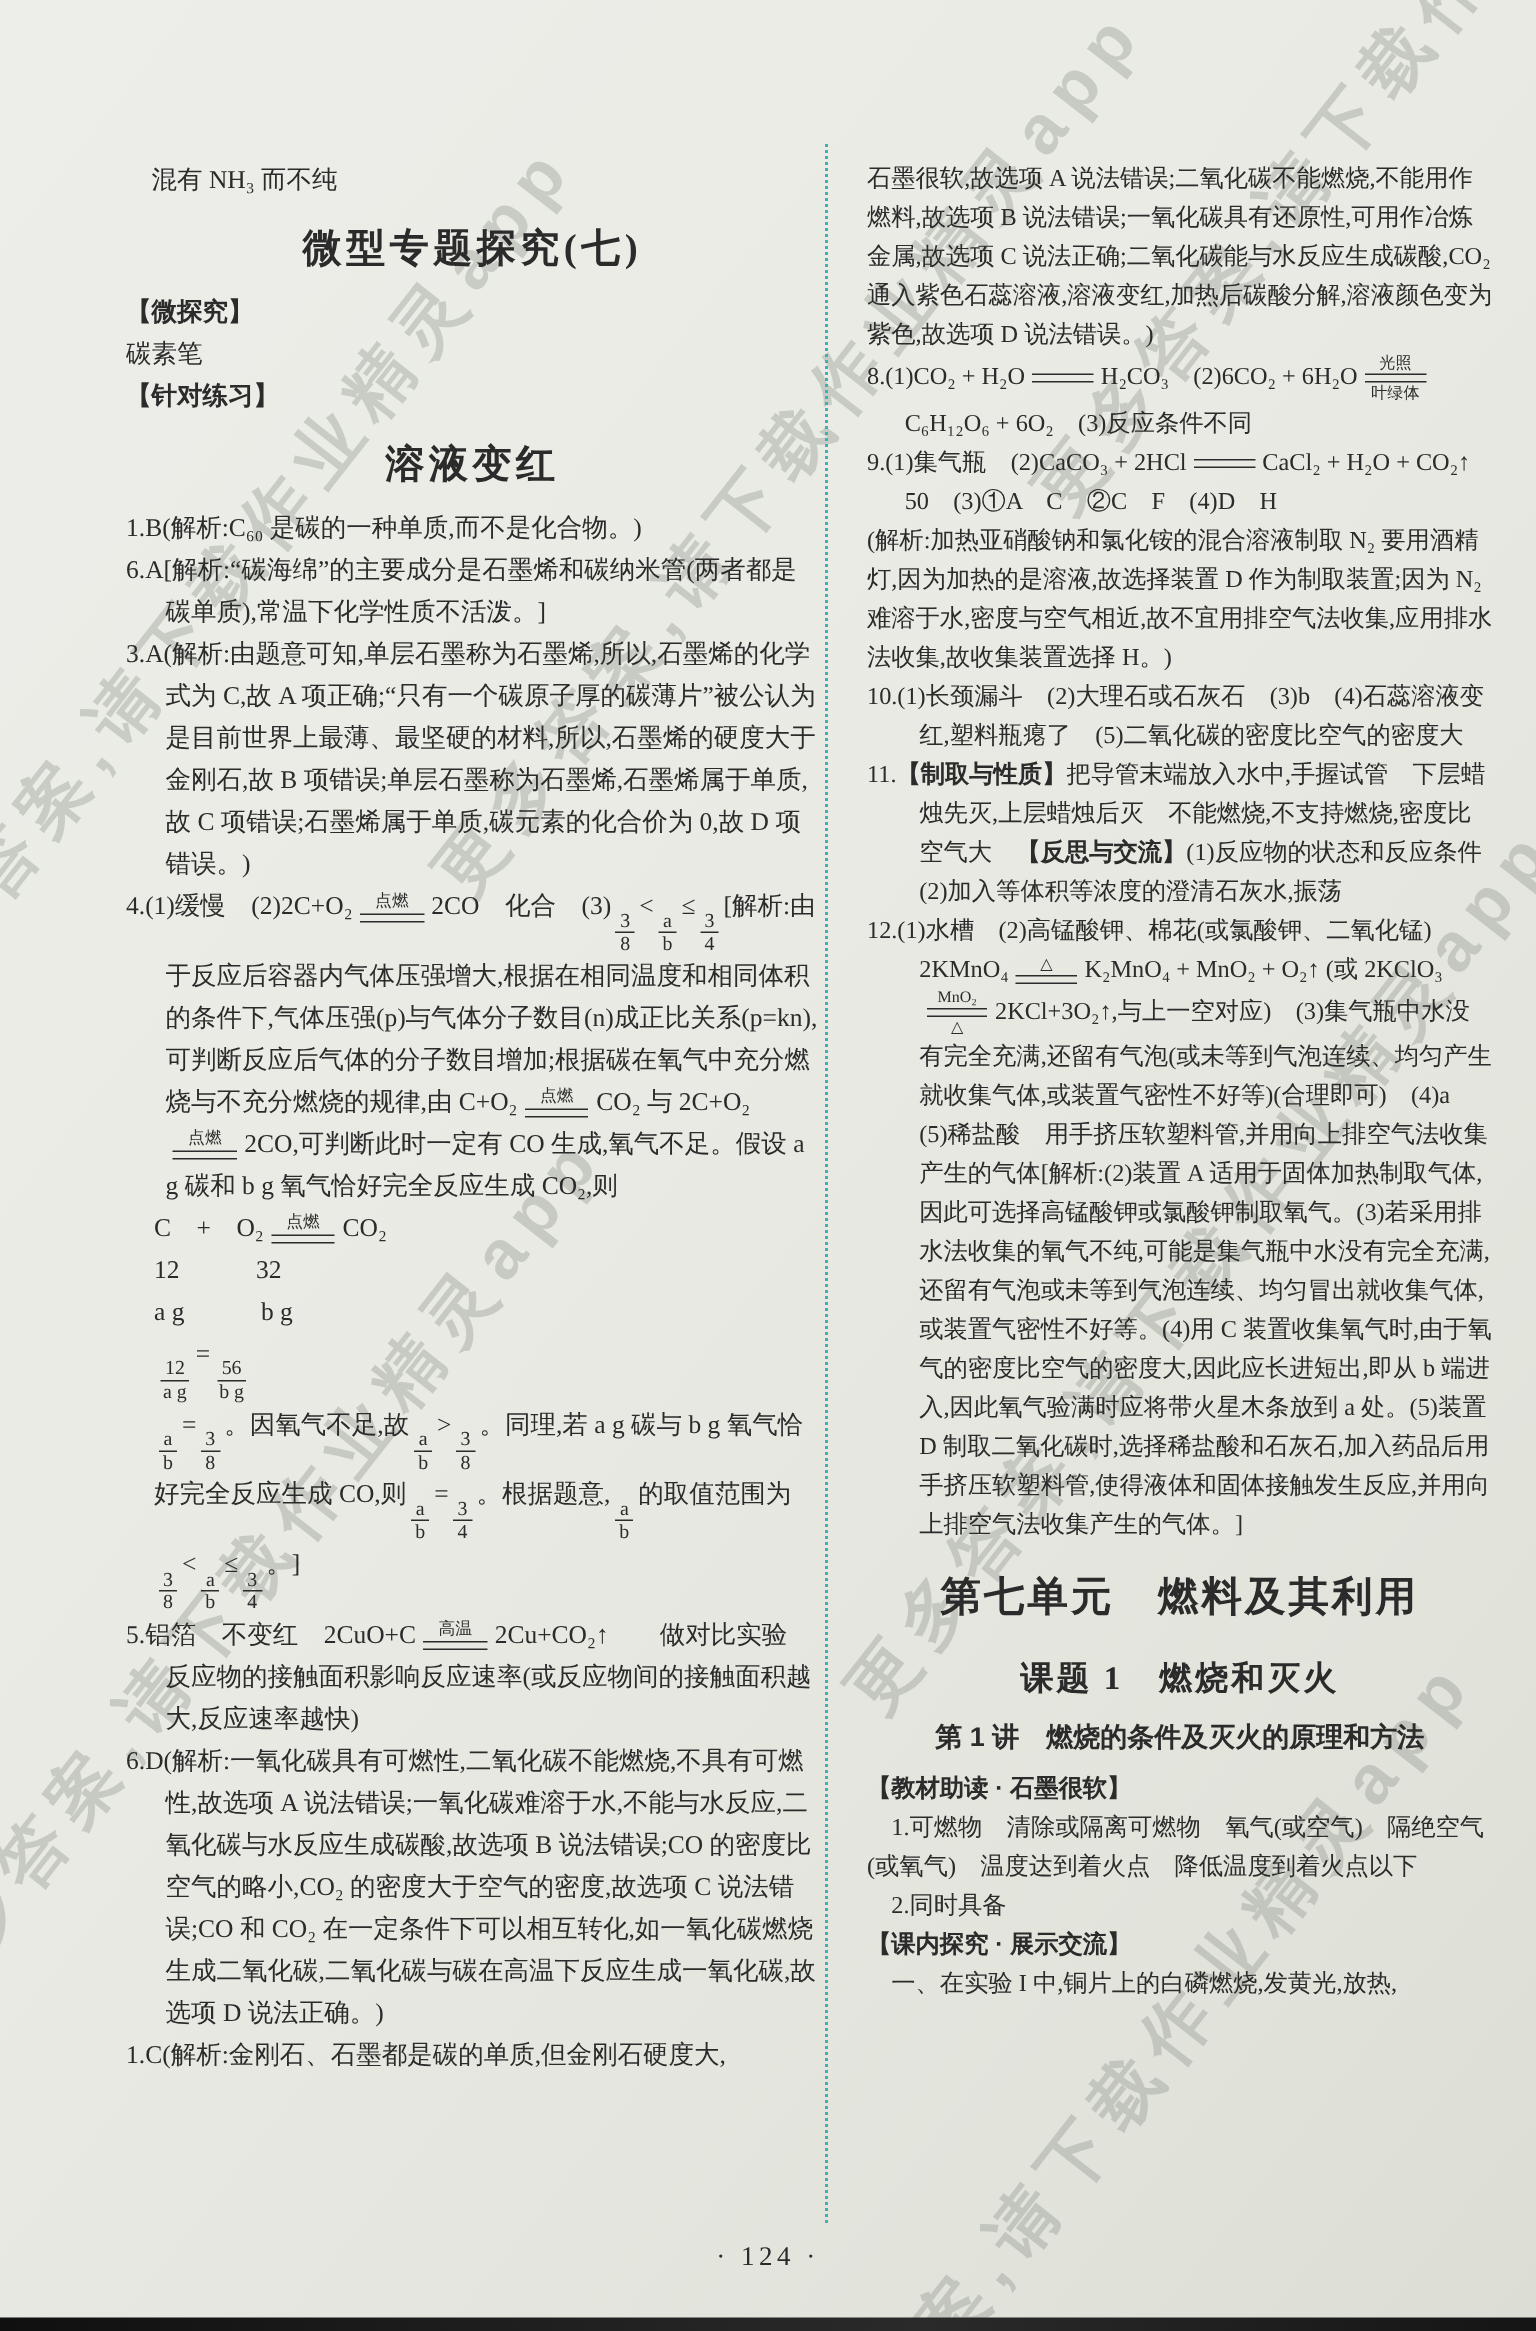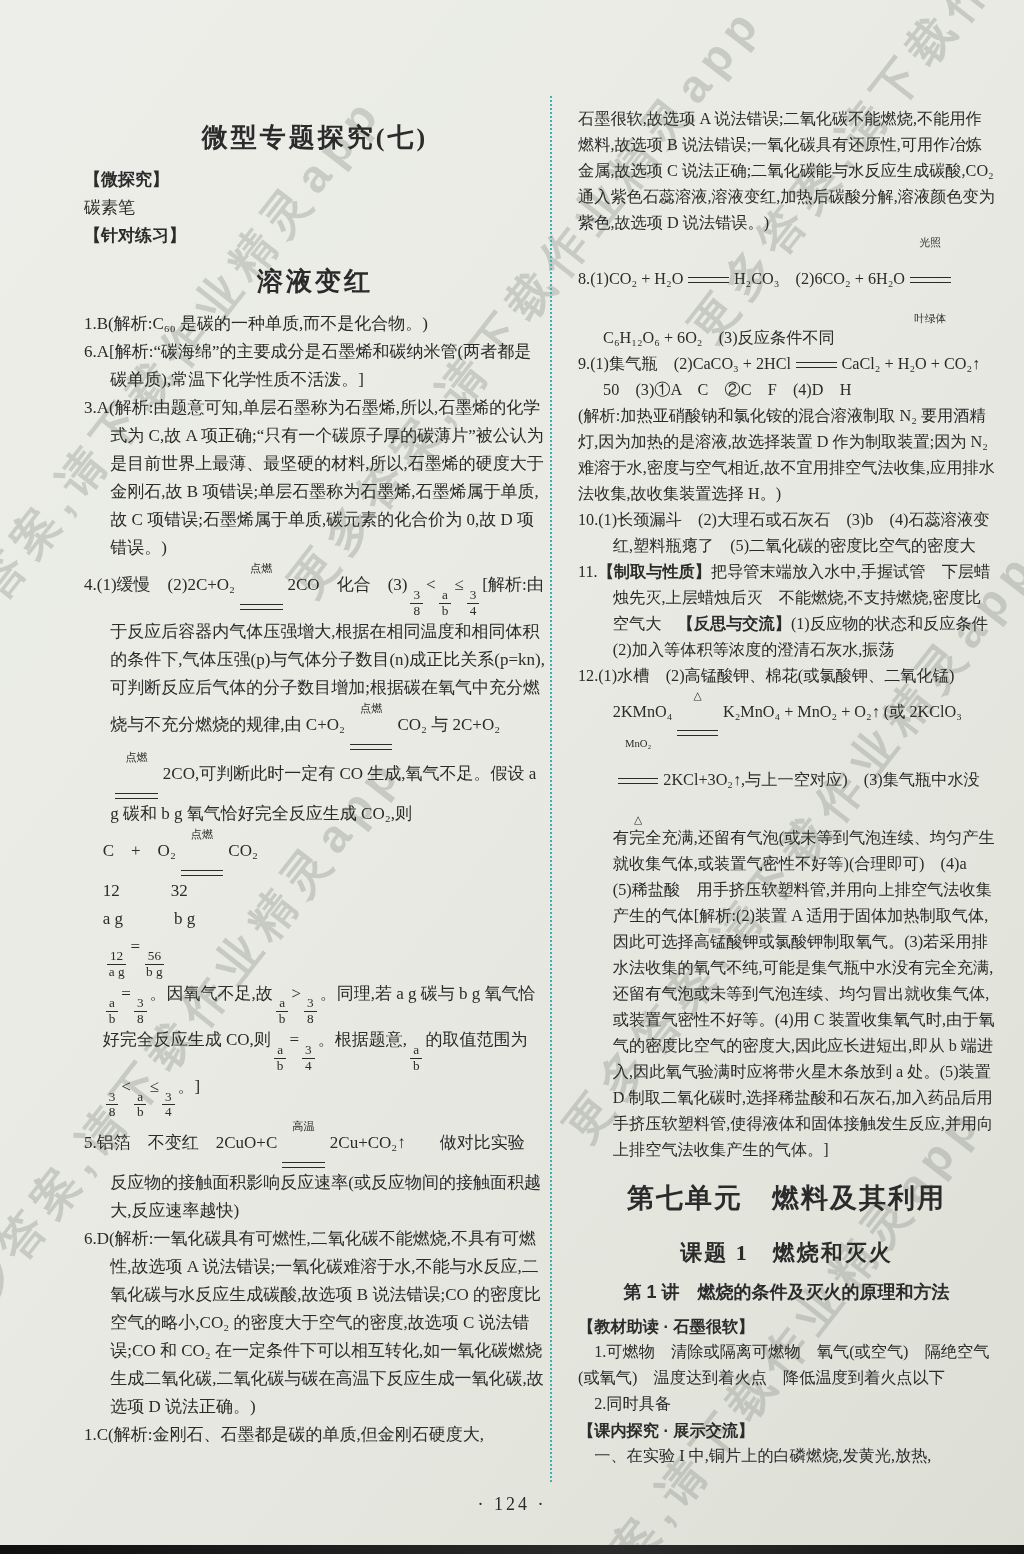--- a/index.html
+++ b/index.html
@@ -19,21 +19,21 @@
   .h-lecture{font-size:18px;font-weight:bold;text-align:center;margin:6px 0 8px;line-height:26px;font-family:Liberation Sans, sans-serif;}
   .seclabel{font-weight:bold;font-family:"Liberation Sans","DejaVu Sans",sans-serif;}
   .item{padding-left:1.55em;text-indent:-1.55em;margin:0;}
   .item2{padding-left:2.15em;text-indent:-2.15em;margin:0;}
   .sub{padding-left:1.1em;}
   .eqline{margin:5px 0;}
   .flush{margin:0;}
   .frac{display:inline-flex;flex-direction:column;align-items:center;vertical-align:-0.65em;line-height:1.1;font-size:0.78em;margin:0 3px;text-indent:0;}
   .fn{border-bottom:1px solid #2b2b2b;padding:0 3px;}
   .fd{padding:0 3px;}
-  .eqc{display:inline-flex;flex-direction:column;align-items:center;vertical-align:middle;margin:0 5px;line-height:1;text-indent:0;gap:28px;}
+  .eqc{display:inline-flex;flex-direction:column;align-items:center;vertical-align:middle;margin:0 5px;line-height:1;text-indent:0;}
   .eqa,.eqb{font-size:0.66em;line-height:1.15;}
   .eqbar{width:2.5em;height:4px;border-top:1px solid #2b2b2b;border-bottom:1px solid #2b2b2b;margin:1px 0;}
   .wm{
     position:absolute;white-space:nowrap;font-size:46px;font-weight:bold;letter-spacing:9px;
     color:rgba(122,128,118,0.30);transform:rotate(-52deg);transform-origin:0 50%;
     pointer-events:none;font-family:"Liberation Sans","DejaVu Sans",sans-serif;
   }
   .wm1{left:300px;top:560px;}
   .wm2{left:-80px;top:650px;}
   .wm3{left:700px;top:305px;}
@@ -52,20 +52,21 @@
   <div class="wm wm1">更多答案,请下载作业精灵app</div>
   <div class="wm wm2">更多答案,请下载作业精灵app</div>
   <div class="wm wm3">更多答案,请下载作业精灵app</div>
   <div class="wm wm4">更多答案,请下载作业精灵app</div>
   <div class="wm wm5">更多答案,请下载作业精灵app</div>
   <div class="wm wm6">更多答案,请下载作业精灵app</div>
 
   <div class="divider"></div>
 
   <div class="col col-left">
+    <p class="flush indent1">混有 NH₃ 而不纯</p>
     <div class="h-big">微型专题探究(七)</div>
     <p class="flush seclabel">【微探究】</p>
     <p class="flush">碳素笔</p>
     <p class="flush seclabel">【针对练习】</p>
     <div class="h-big">溶液变红</div>
     <p class="flush item">1.B(解析:C₆₀ 是碳的一种单质,而不是化合物。)</p>
     <p class="flush item">6.A[解析:“碳海绵”的主要成分是石墨烯和碳纳米管(两者都是碳单质),常温下化学性质不活泼。]</p>
     <p class="flush item">3.A(解析:由题意可知,单层石墨称为石墨烯,所以,石墨烯的化学式为 C,故 A 项正确;“只有一个碳原子厚的碳薄片”被公认为是目前世界上最薄、最坚硬的材料,所以,石墨烯的硬度大于金刚石,故 B 项错误;单层石墨称为石墨烯,石墨烯属于单质,故 C 项错误;石墨烯属于单质,碳元素的化合价为 0,故 D 项错误。)</p>
     <div>
       <p class="flush item">4.(1)缓慢　(2)2C+O₂<span class="eqc">

